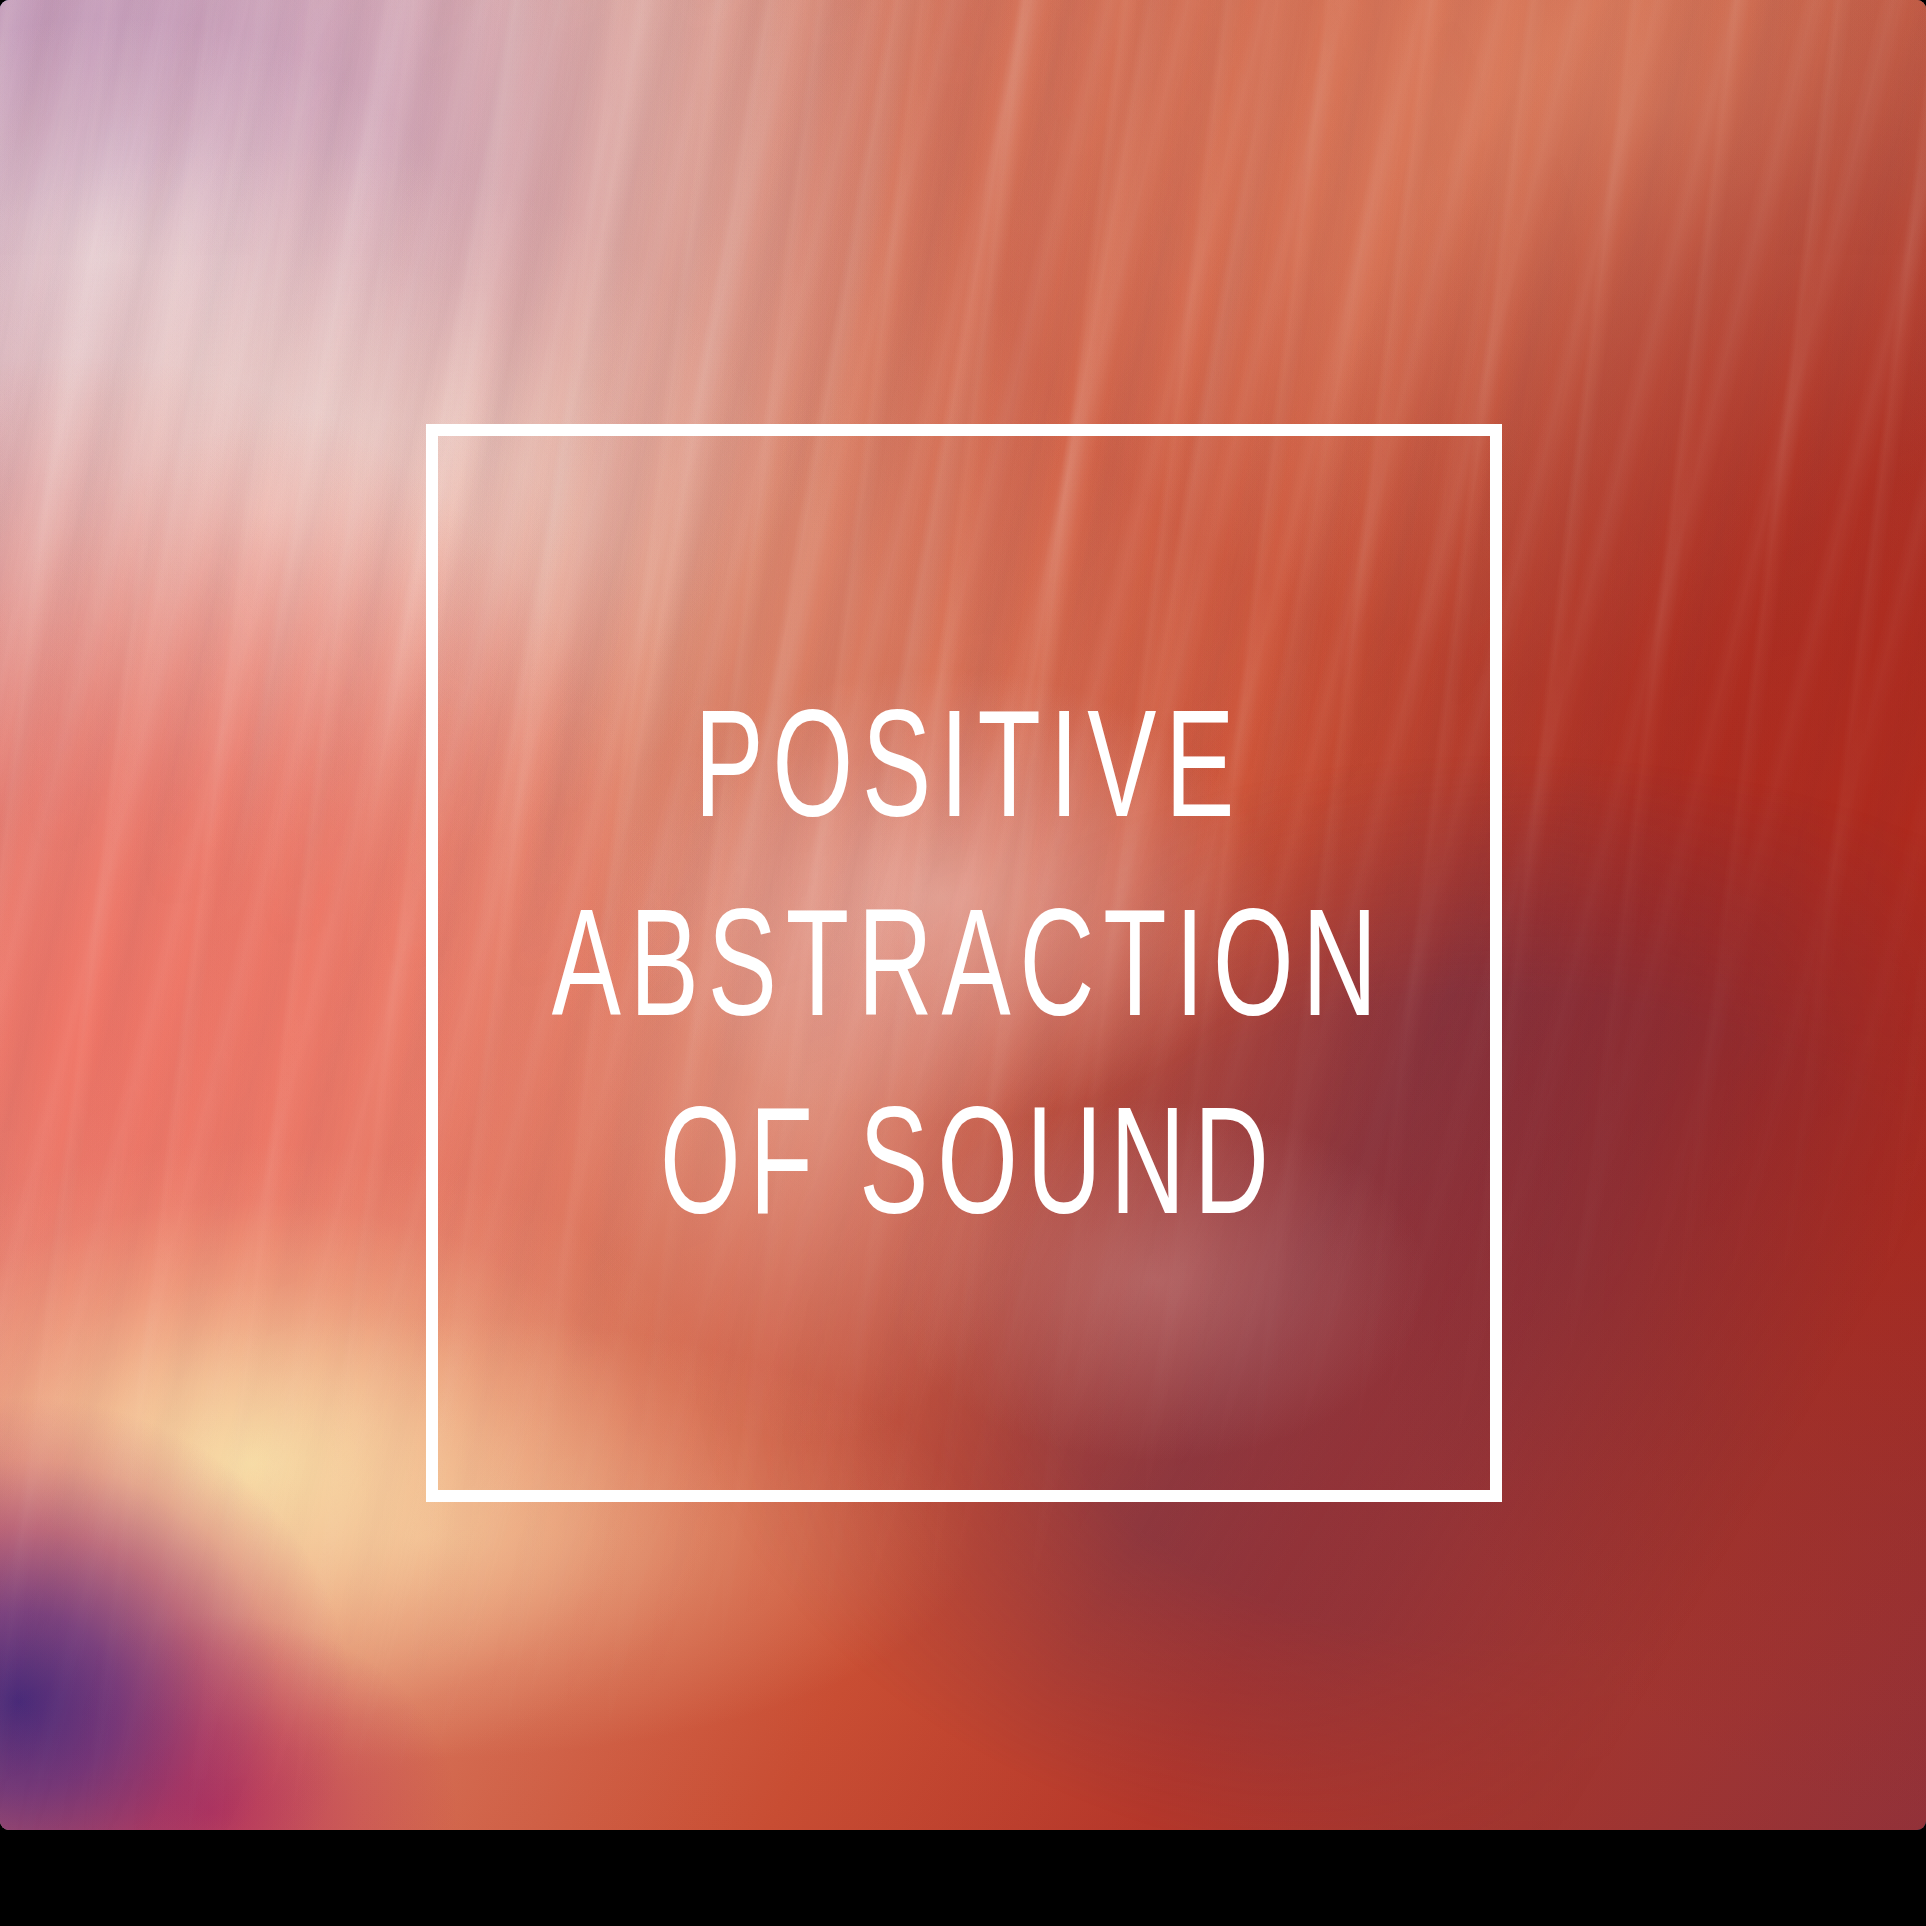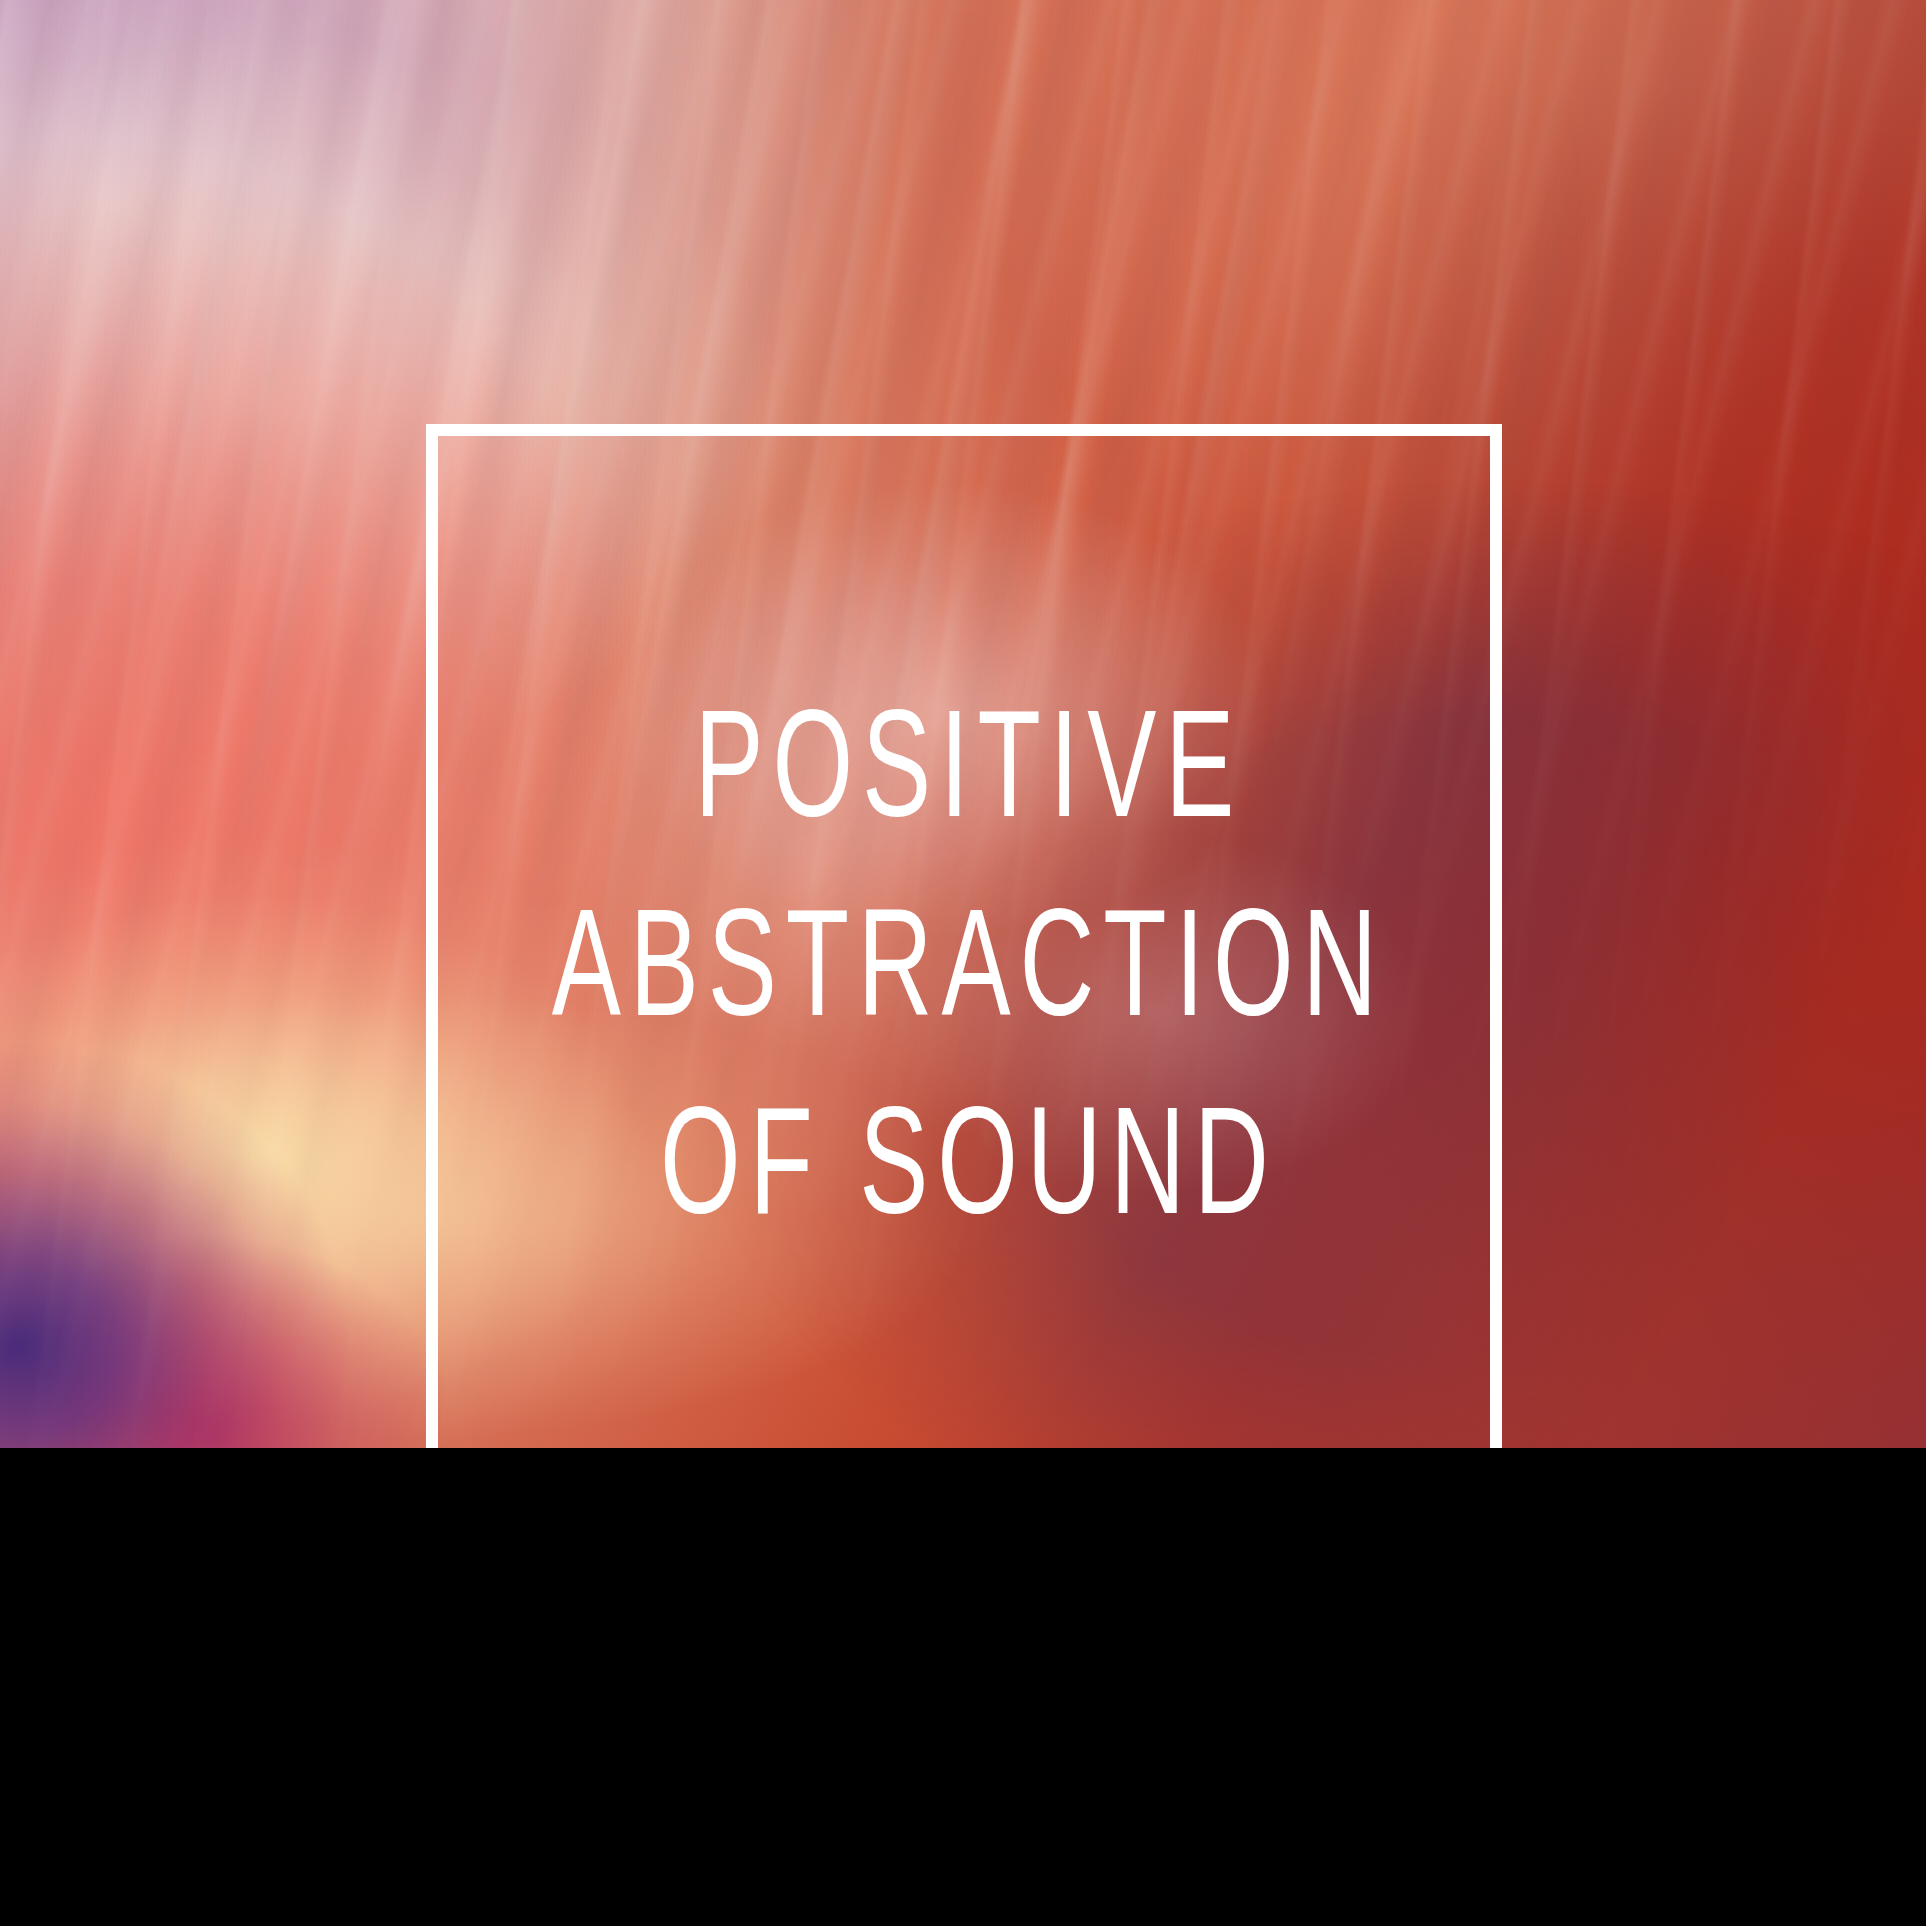--- a/index.html
+++ b/index.html
@@ -6,24 +6,25 @@
   html, body {
     margin: 0;
     padding: 0;
     background: #000;
   }
   * { box-sizing: border-box; }
 
   .poster {
     position: relative;
     width: 1926px;
-    height: 1448px;
+    height: 1830px;
     overflow: hidden;
     background: #0c4a6e;
     font-family: "Liberation Sans", sans-serif;
+    border-radius: 9px;
   }
 
   
   .bg-layer {
     position: absolute;
     inset: 0;
     pointer-events: none;
   }
 
   

